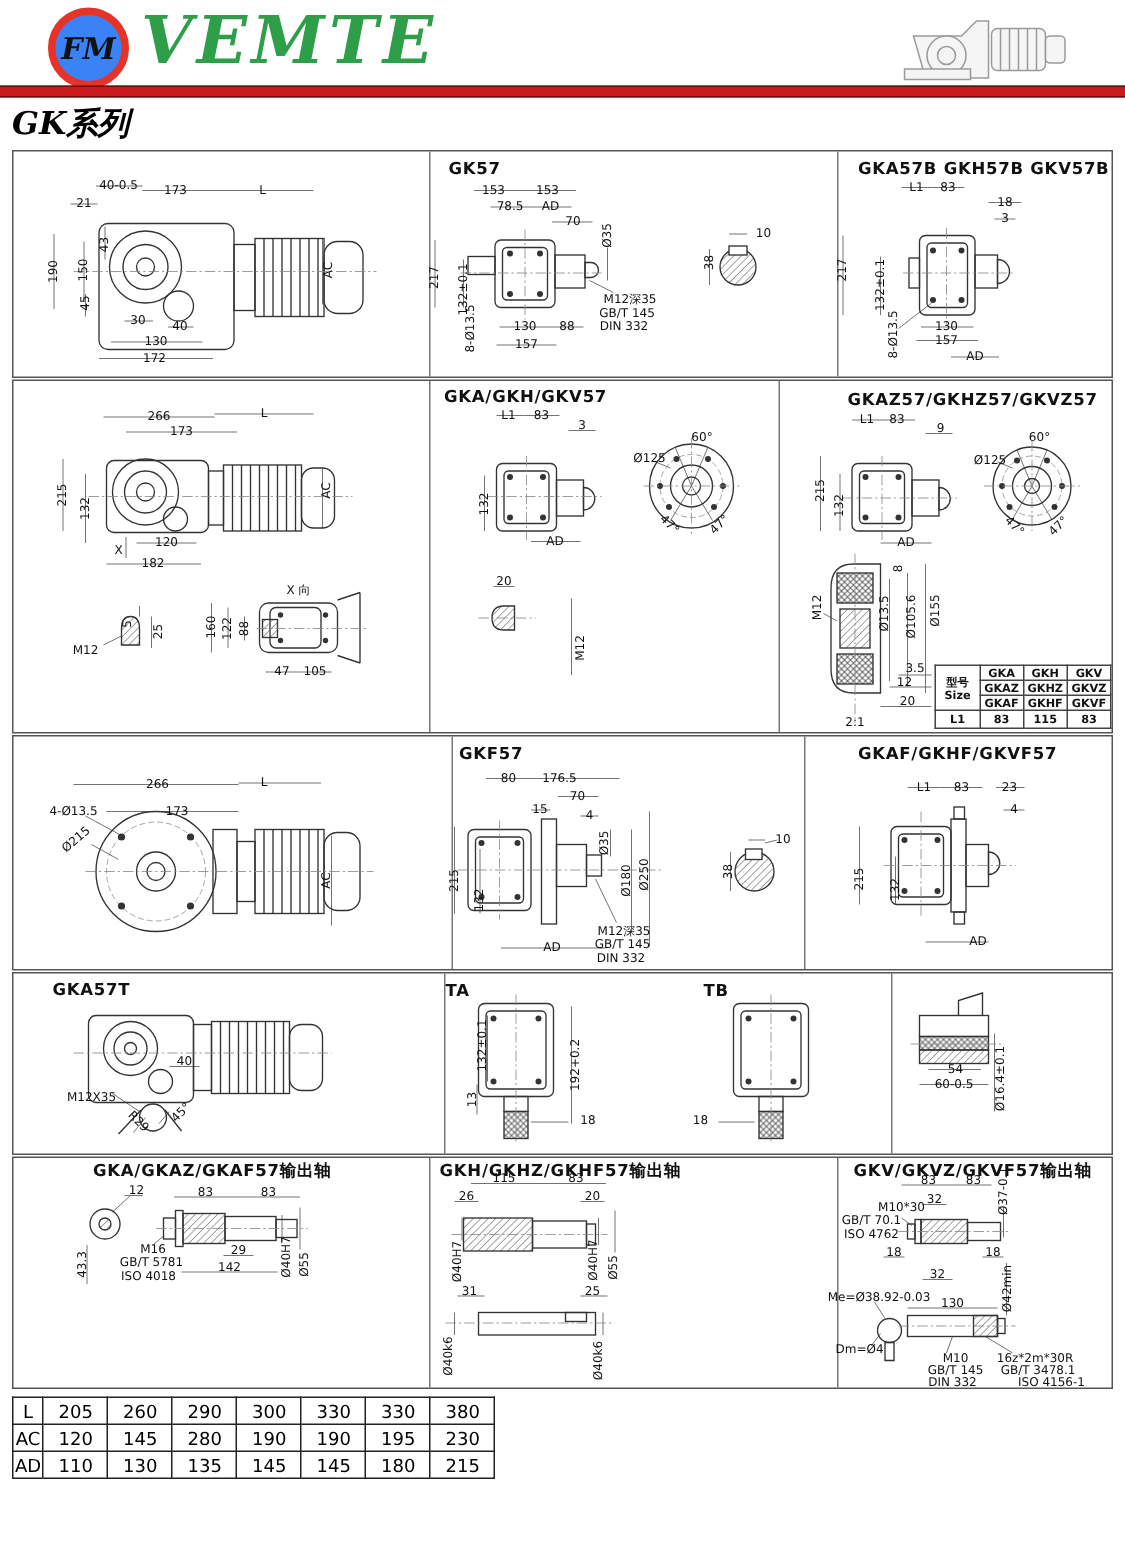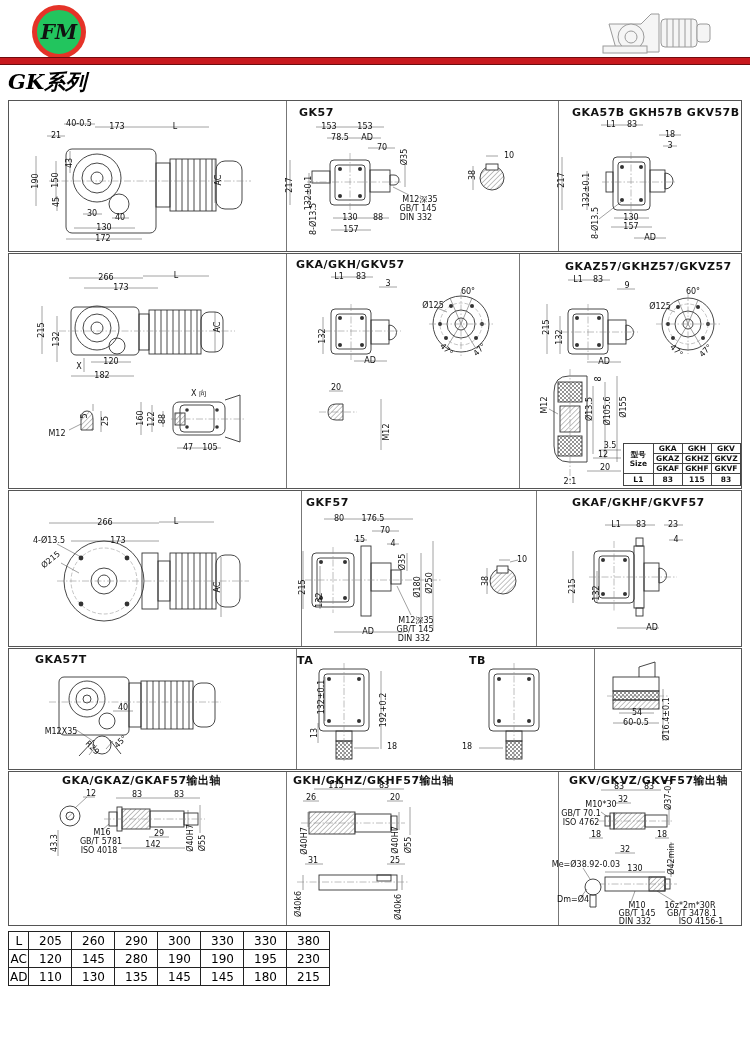--- a/index.html
+++ b/index.html
@@ -1,18 +1,18 @@
 <!DOCTYPE html>
 <html><head>
 <meta charset="utf-8">
 <style>
   html,body{margin:0;padding:0;background:#e8e8e8;}
   .page{position:relative;width:750px;height:1043px;background:#fff;font-family:"DejaVu Sans",sans-serif;overflow:hidden;margin:0 auto;}
   
-  .logo{position:absolute;left:32px;top:5px;width:44px;height:44px;border-radius:50%;background:#22c55e;border:5px solid #e53328;display:flex;align-items:center;justify-content:center;font-weight:bold;font-style:italic;font-size:20px;color:#111;font-family:"DejaVu Serif",serif;}
+  .logo{position:absolute;left:32px;top:5px;width:44px;height:44px;border-radius:50%;background:#3b82f6;border:5px solid #e53328;display:flex;align-items:center;justify-content:center;font-weight:bold;font-style:italic;font-size:20px;color:#111;font-family:"DejaVu Serif",serif;}
   .brand{position:absolute;left:94px;top:2px;font-family:"DejaVu Serif",serif;font-style:italic;font-weight:bold;font-size:44px;color:#2f9e49;letter-spacing:3px;}
   .brand-cn{position:absolute;left:230px;top:36px;font-size:18px;font-weight:bold;color:#000;letter-spacing:1px;}
   .redbar{position:absolute;left:0;top:57px;width:750px;height:6px;background:#c8191e;border-top:1px solid #6e0c0f;border-bottom:1px solid #6e0c0f;}
   .series{position:absolute;left:8px;top:68px;font-family:"DejaVu Serif",serif;font-style:italic;font-weight:bold;font-size:21px;color:#000;}
   .hdr-gearbox{position:absolute;left:595px;top:4px;}
   
   .row{position:absolute;left:8px;width:732px;border:1px solid #555;background:#fff;box-sizing:content-box;}
   .row svg.draw{position:absolute;left:0;top:0;}
   .vsep{position:absolute;top:0;bottom:0;width:1px;background:#777;}
   .dims{position:absolute;left:0;top:0;right:0;bottom:0;}
@@ -53,20 +53,21 @@
       </pattern>
       <pattern id="hp2" width="4" height="4" patternUnits="userSpaceOnUse">
         <path d="M0 0L4 4M4 0L0 4" stroke="#666" stroke-width="0.7"></path>
       </pattern>
     </defs>
   </svg>
 
   <div class="logo">
       <span>FM</span>
     </div>
+  <div class="brand">VEMTE</div>
   <svg class="hdr-gearbox" width="130" height="58" viewBox="0 0 130 58">
     <rect x="0" y="0" width="130" height="58" fill="#fff"></rect>
     <g stroke="#9a9a9a" fill="#f5f5f5" stroke-width="1">
       <path d="M14 20h32l10-10h8v38H22z"></path>
       <circle cx="36" cy="33" r="13"></circle>
         <circle cx="36" cy="33" r="6"></circle>
       <rect x="66" y="15" width="36" height="28" rx="4"></rect>
       <path d="M72 15v28M78 15v28M84 15v28M90 15v28M96 15v28" fill="none"></path>
       <rect x="102" y="20" width="13" height="18" rx="3"></rect>
       <rect x="8" y="42" width="44" height="7"></rect>

